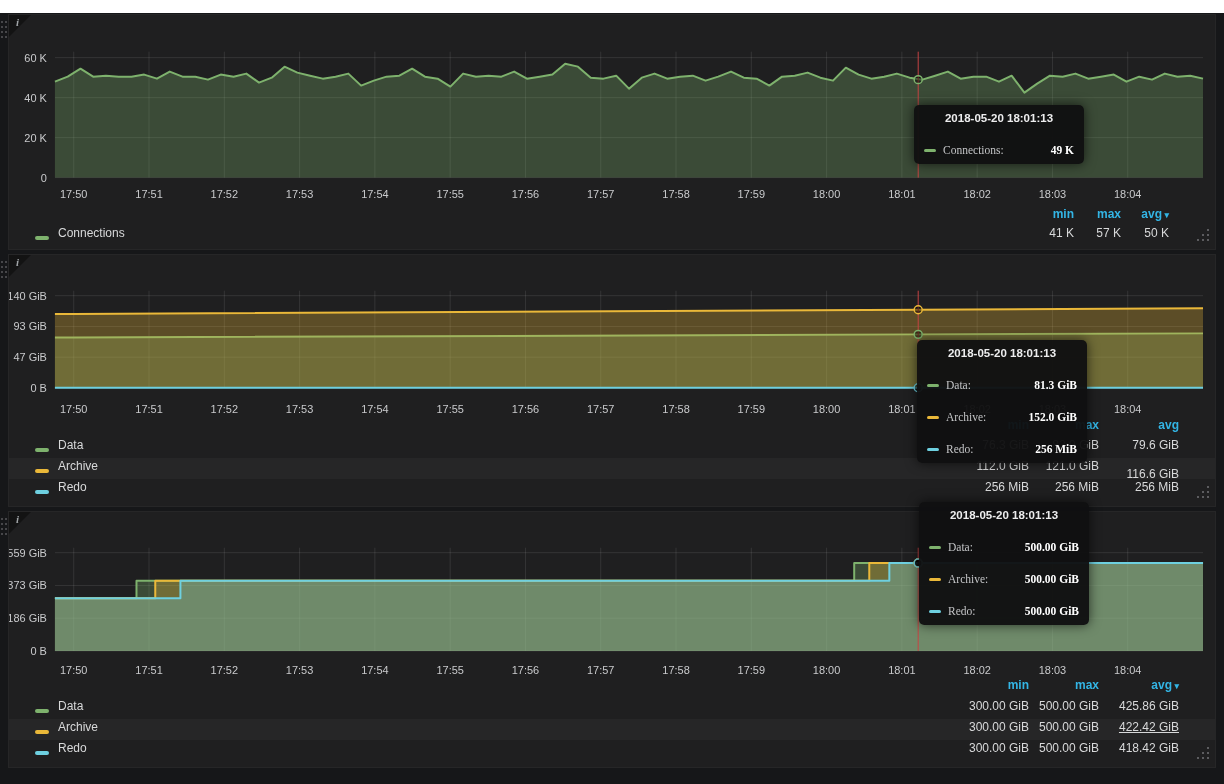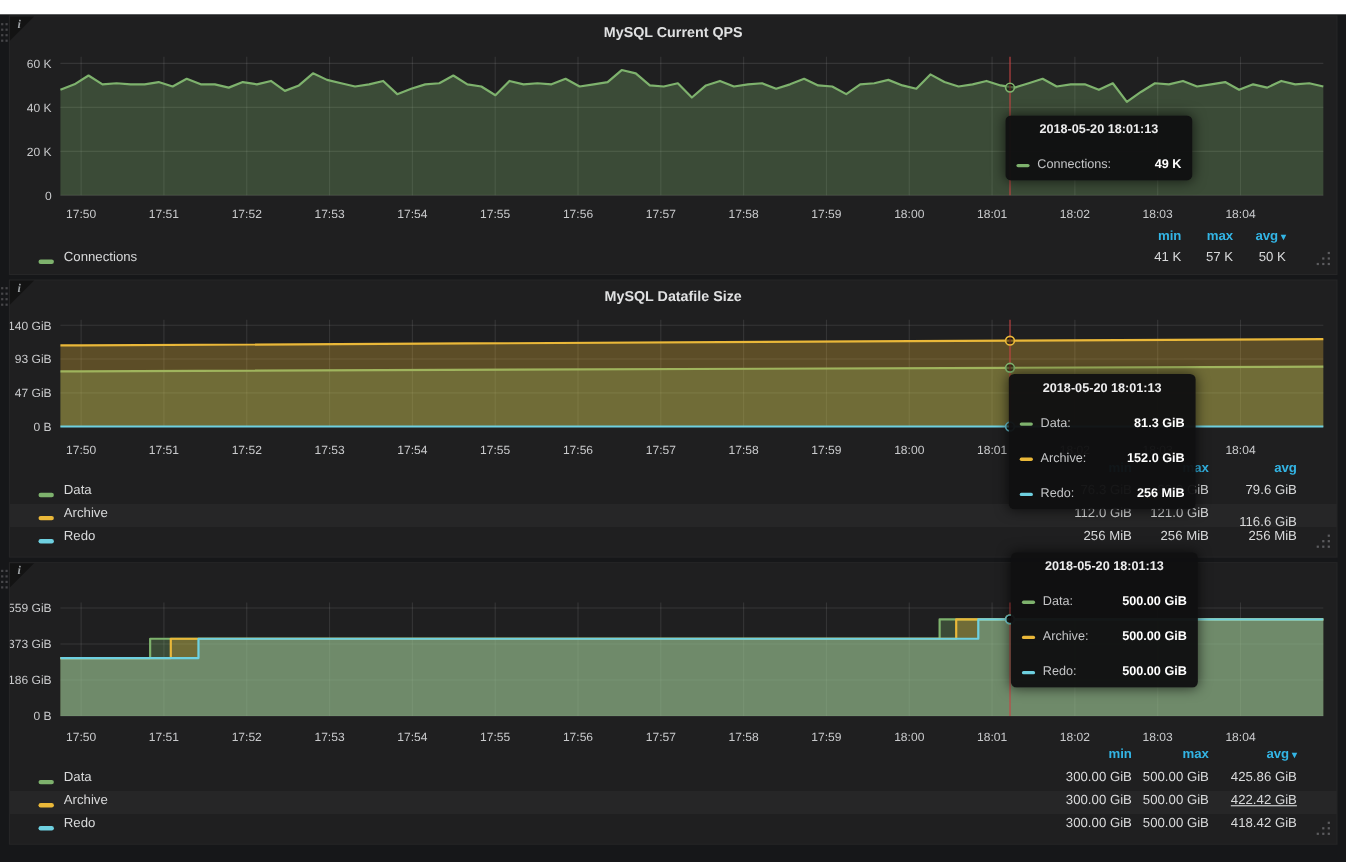--- a/index.html
+++ b/index.html
@@ -12,21 +12,21 @@
   .info-corner span{position:absolute;top:-21px;left:7px;font:italic bold 11px "Liberation Serif",serif;color:#9fa3a6;}
   .legend{position:absolute;left:0;top:0;right:0;bottom:0;pointer-events:none;font-size:12px;color:#d8d9da;z-index:2;}
   .lg-stripe{position:absolute;left:0;right:0;height:21px;background:rgba(255,255,255,0.035);}
   .lg-head{position:absolute;width:90px;text-align:right;color:#33b5e5;font-weight:bold;pointer-events:auto;cursor:pointer;}
   .lg-head .caret{font-size:9px;}
   .lg-series{position:absolute;display:flex;align-items:flex-end;gap:9px;pointer-events:auto;cursor:pointer;}
   .dash{display:inline-block;width:14px;height:4px;border-radius:2px;}
   .lg-val{position:absolute;width:90px;text-align:right;}
   .gtooltip{position:absolute;z-index:20;background:rgba(16,16,17,0.96);border-radius:5px;padding:7px 10px 8px 10px;box-shadow:0 0 12px rgba(0,0,0,0.65);font-size:11.5px;color:#c3c4c6;min-width:150px;}
   .tt-title{font-weight:bold;color:#ededee;text-align:center;margin-bottom:5px;white-space:nowrap;}
-  .tt-row{display:flex;align-items:center;gap:7px;margin-top:20px;white-space:nowrap;}
+  .tt-row{display:flex;align-items:center;gap:7px;margin-top:20px;white-space:nowrap;font-family:Liberation Serif, serif;}
   .tt-row .dash{width:12px;height:3px;}
   .tt-val{margin-left:auto;font-weight:bold;color:#ffffff;padding-left:16px;}
   .row-handle{position:absolute;left:1px;width:2px;height:2px;background:#47474a;cursor:move;z-index:5;
     box-shadow:4px 0 #47474a,0 5px #47474a,4px 5px #47474a,0 10px #47474a,4px 10px #47474a,0 15px #47474a,4px 15px #47474a;}
   .resize-handle{position:absolute;right:6px;bottom:8px;width:2px;height:2px;background:#5c5c5f;cursor:nwse-resize;z-index:4;
     box-shadow:-5px 0 #5c5c5f,-10px 0 #5c5c5f,0 -5px #5c5c5f,-5px -5px #5c5c5f,0 -10px #5c5c5f;}
 </style>
 </head>
 <body>
 
@@ -34,21 +34,20 @@
   <div class="dashboard">
 
     <div class="row-handle" style="top:8px"></div>
     <div class="row-handle" style="top:248px"></div>
     <div class="row-handle" style="top:505px"></div>
 
     <section class="panel" id="panel0" style="top:1px;height:236px">
       <div class="info-corner">
           <span>i</span>
         </div>
-      <h2 class="panel-title">MySQL Current QPS</h2>
       <svg class="plot" viewBox="0 0 1208 236" preserveAspectRatio="none">
           <g>
             <line x1="64.85245901639344" x2="64.85245901639344" y1="37" y2="164" stroke="rgba(255,255,255,0.10)" stroke-width="1"></line>
             <line x1="140.2622950819672" x2="140.2622950819672" y1="37" y2="164" stroke="rgba(255,255,255,0.10)" stroke-width="1"></line>
             <line x1="215.67213114754097" x2="215.67213114754097" y1="37" y2="164" stroke="rgba(255,255,255,0.10)" stroke-width="1"></line>
             <line x1="291.08196721311475" x2="291.08196721311475" y1="37" y2="164" stroke="rgba(255,255,255,0.10)" stroke-width="1"></line>
             <line x1="366.4918032786885" x2="366.4918032786885" y1="37" y2="164" stroke="rgba(255,255,255,0.10)" stroke-width="1"></line>
             <line x1="441.90163934426226" x2="441.90163934426226" y1="37" y2="164" stroke="rgba(255,255,255,0.10)" stroke-width="1"></line>
             <line x1="517.311475409836" x2="517.311475409836" y1="37" y2="164" stroke="rgba(255,255,255,0.10)" stroke-width="1"></line>
             <line x1="592.7213114754098" x2="592.7213114754098" y1="37" y2="164" stroke="rgba(255,255,255,0.10)" stroke-width="1"></line>
@@ -102,21 +101,20 @@
           <div class="lg-val" style="top: 211px; right: 94px;">57 K</div>
           <div class="lg-val" style="top: 211px; right: 46px;">50 K</div>
         </div>
       <div class="resize-handle"></div>
     </section>
 
     <section class="panel" id="panel1" style="top:241px;height:253px">
       <div class="info-corner">
           <span>i</span>
         </div>
-      <h2 class="panel-title">MySQL Datafile Size</h2>
       <svg class="plot" viewBox="0 0 1208 253" preserveAspectRatio="none">
           <g>
             <line x1="64.85245901639344" x2="64.85245901639344" y1="36" y2="134" stroke="rgba(255,255,255,0.10)" stroke-width="1"></line>
             <line x1="140.2622950819672" x2="140.2622950819672" y1="36" y2="134" stroke="rgba(255,255,255,0.10)" stroke-width="1"></line>
             <line x1="215.67213114754097" x2="215.67213114754097" y1="36" y2="134" stroke="rgba(255,255,255,0.10)" stroke-width="1"></line>
             <line x1="291.08196721311475" x2="291.08196721311475" y1="36" y2="134" stroke="rgba(255,255,255,0.10)" stroke-width="1"></line>
             <line x1="366.4918032786885" x2="366.4918032786885" y1="36" y2="134" stroke="rgba(255,255,255,0.10)" stroke-width="1"></line>
             <line x1="441.90163934426226" x2="441.90163934426226" y1="36" y2="134" stroke="rgba(255,255,255,0.10)" stroke-width="1"></line>
             <line x1="517.311475409836" x2="517.311475409836" y1="36" y2="134" stroke="rgba(255,255,255,0.10)" stroke-width="1"></line>
             <line x1="592.7213114754098" x2="592.7213114754098" y1="36" y2="134" stroke="rgba(255,255,255,0.10)" stroke-width="1"></line>

